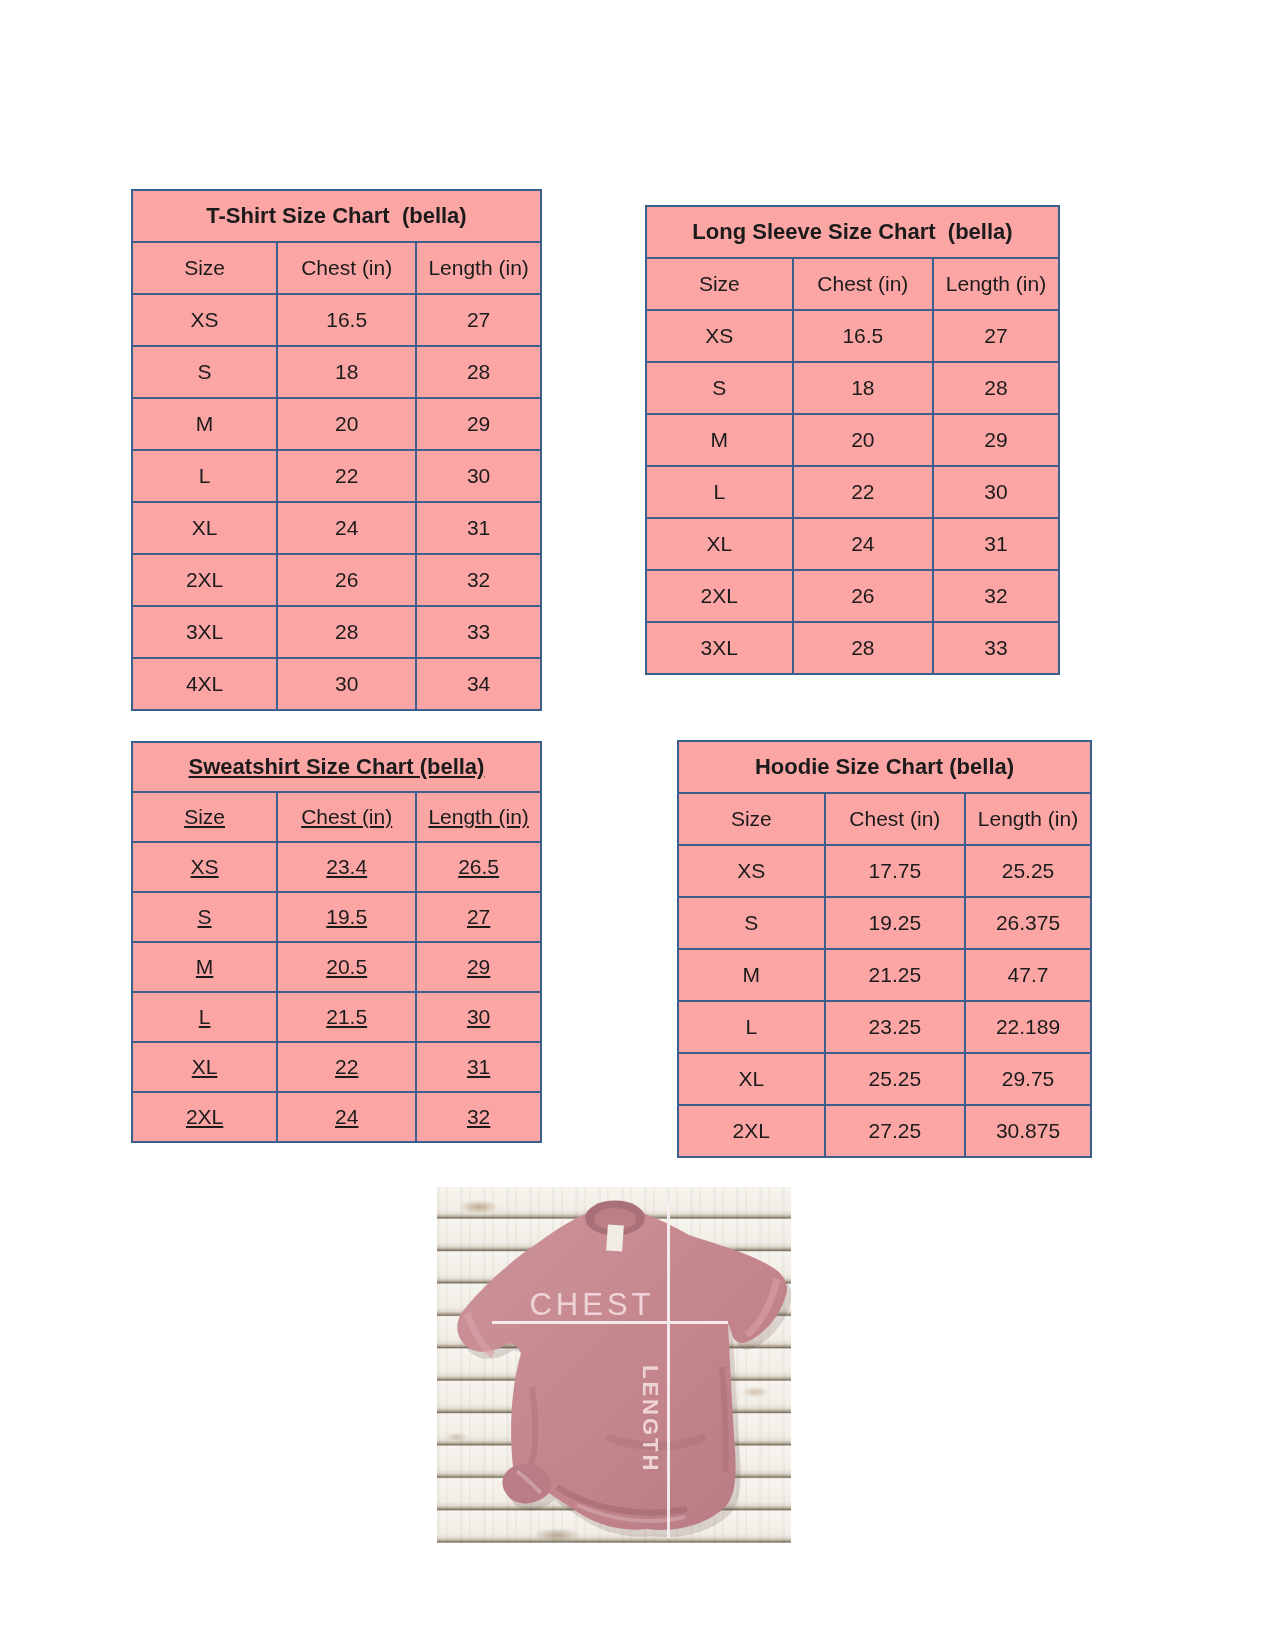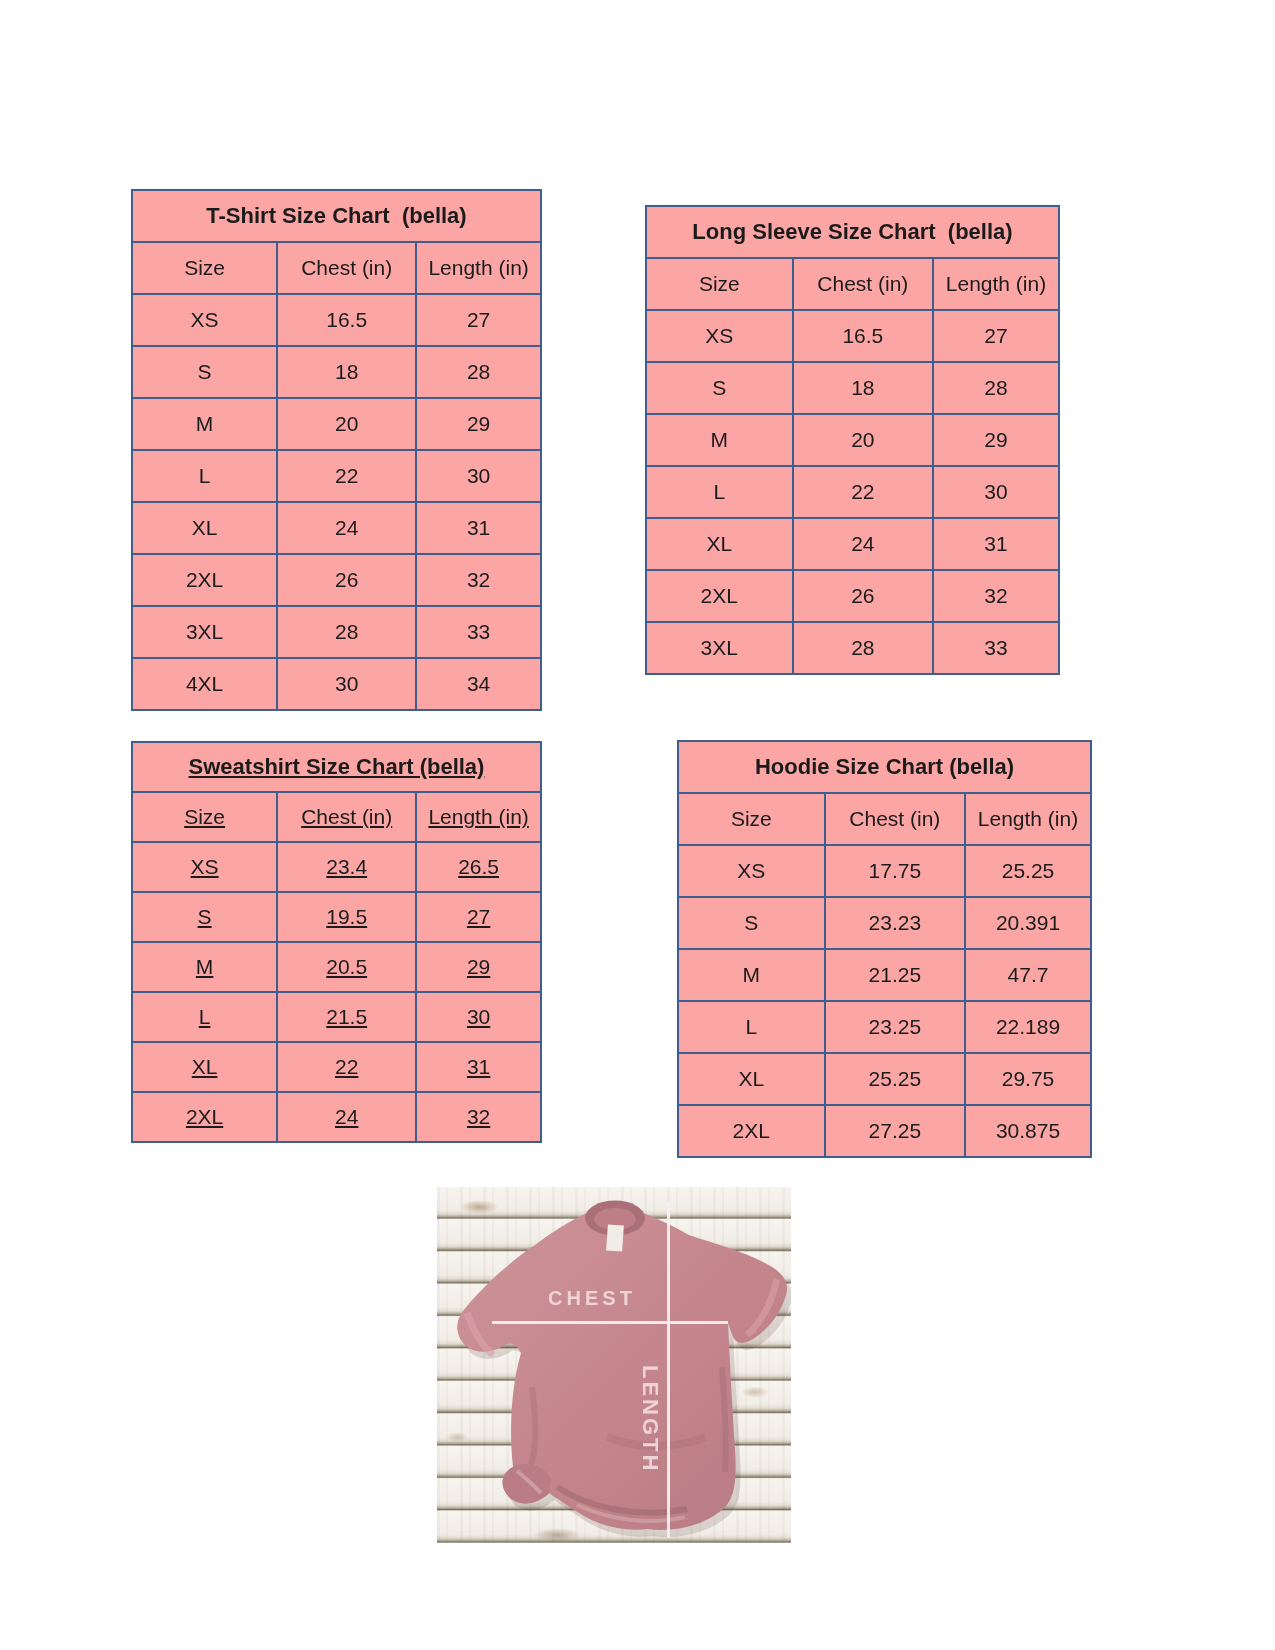--- a/index.html
+++ b/index.html
@@ -61,21 +61,21 @@
   .chest-line{
     position:absolute;left:55px;top:134px;width:236px;height:2.5px;
     background:var(--line-color);opacity:0.95;
   }
   .length-line{
     position:absolute;left:230px;top:15px;width:2.5px;height:336px;
     background:var(--line-color);opacity:0.95;
   }
   .chest-label{
     position:absolute;left:155px;top:100px;transform:translateX(-50%);
-    font-size:20px;font-weight:bold;letter-spacing:4px;color:var(--label-color);text-align:center;
+    font-size:31px;font-weight:normal;letter-spacing:4px;color:var(--label-color);text-align:center;
   }
   .length-label{
     position:absolute;left:200px;top:178px;
     writing-mode:vertical-rl;
     font-size:22px;font-weight:bold;letter-spacing:3px;color:var(--label-color);
   }
 </style>
 </head>
 <body>
 
@@ -261,22 +261,22 @@
     </tr>
   </thead>
   <tbody>
       <tr>
         <td>XS</td>
         <td>17.75</td>
         <td>25.25</td>
       </tr>
       <tr>
         <td>S</td>
-        <td>23.23</td>
-        <td>20.391</td>
+        <td>19.25</td>
+        <td>26.375</td>
       </tr>
       <tr>
         <td>M</td>
         <td>21.25</td>
         <td>47.7</td>
       </tr>
       <tr>
         <td>L</td>
         <td>23.25</td>
         <td>22.189</td>

